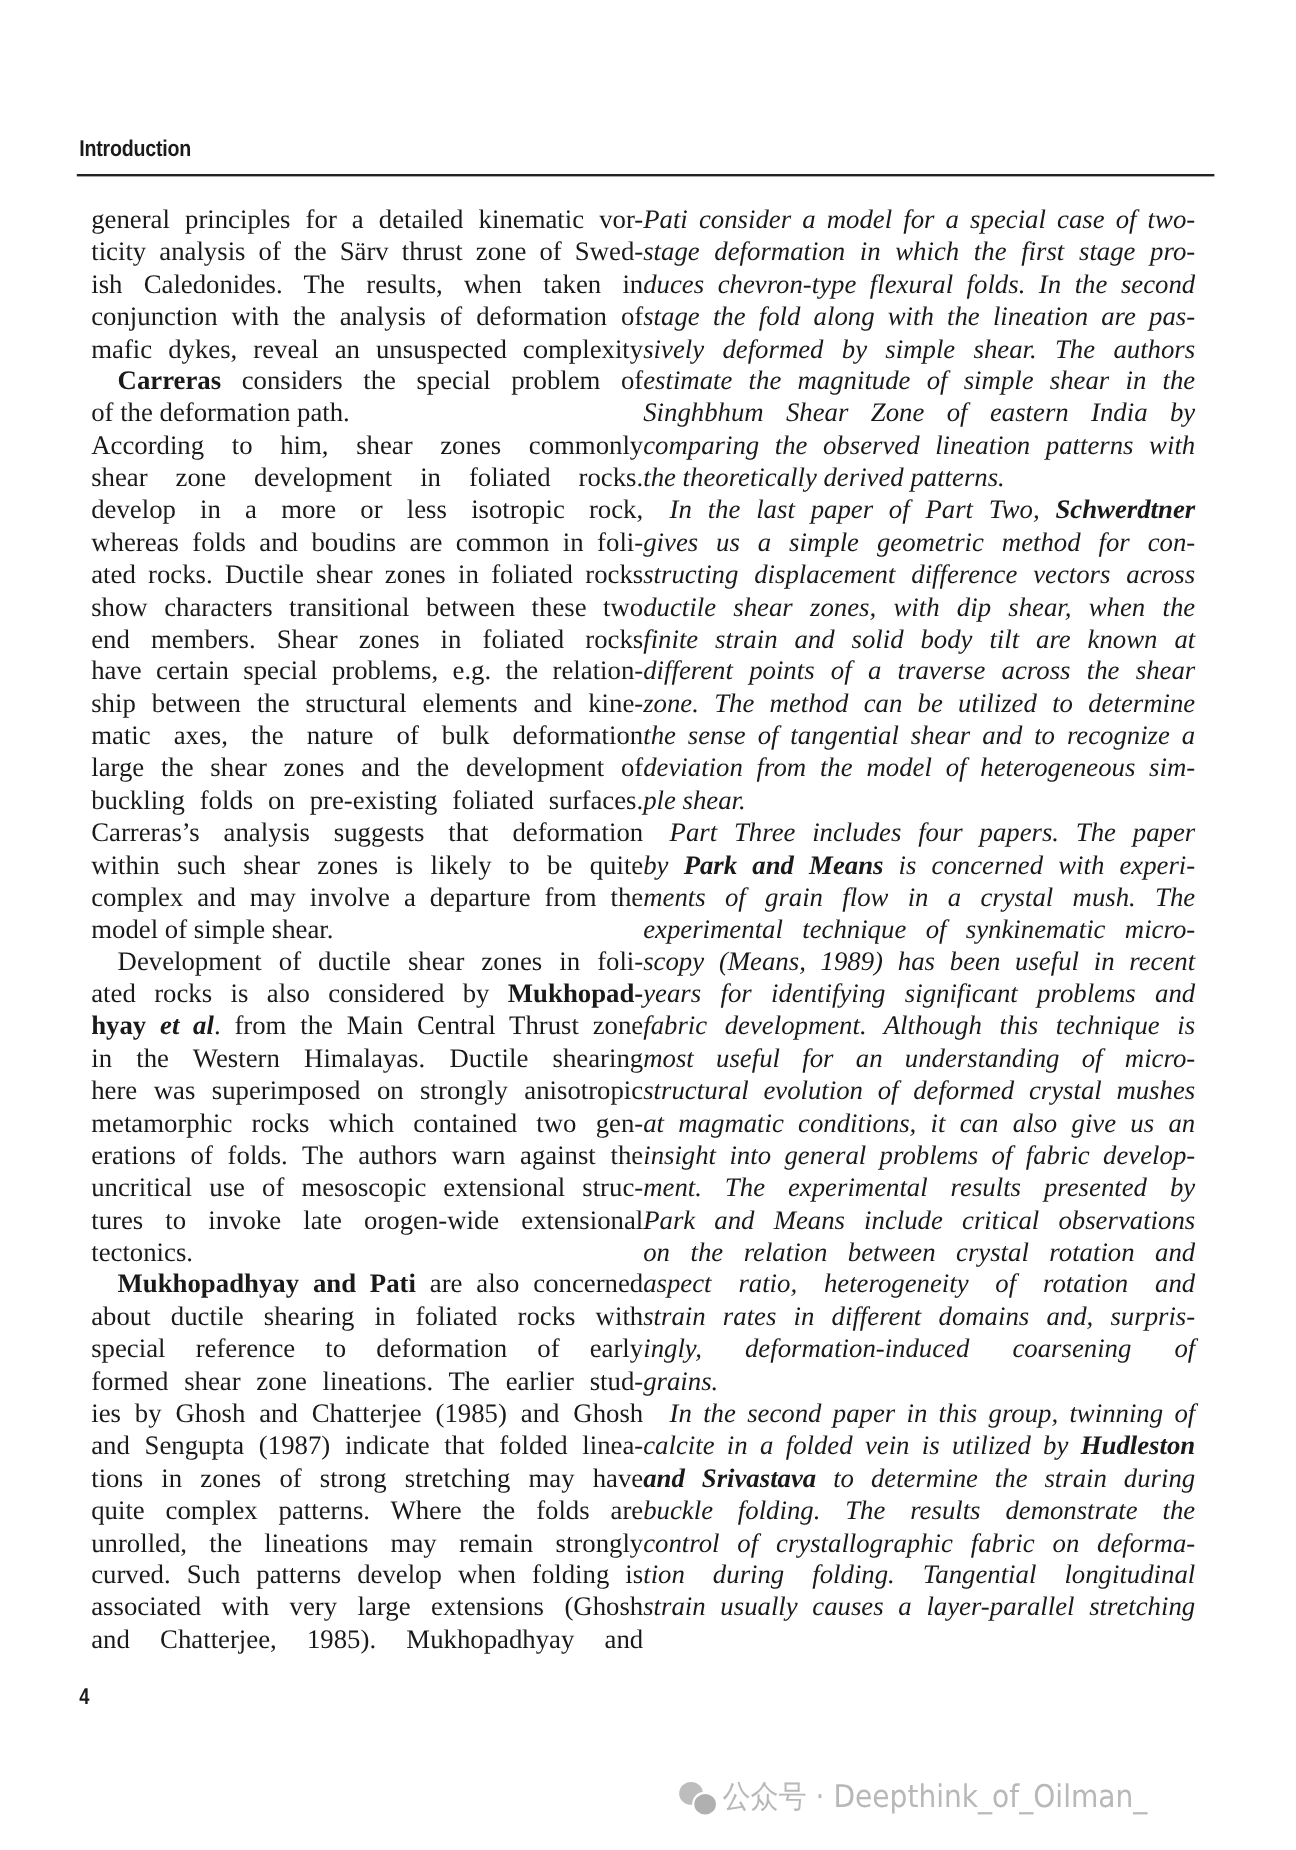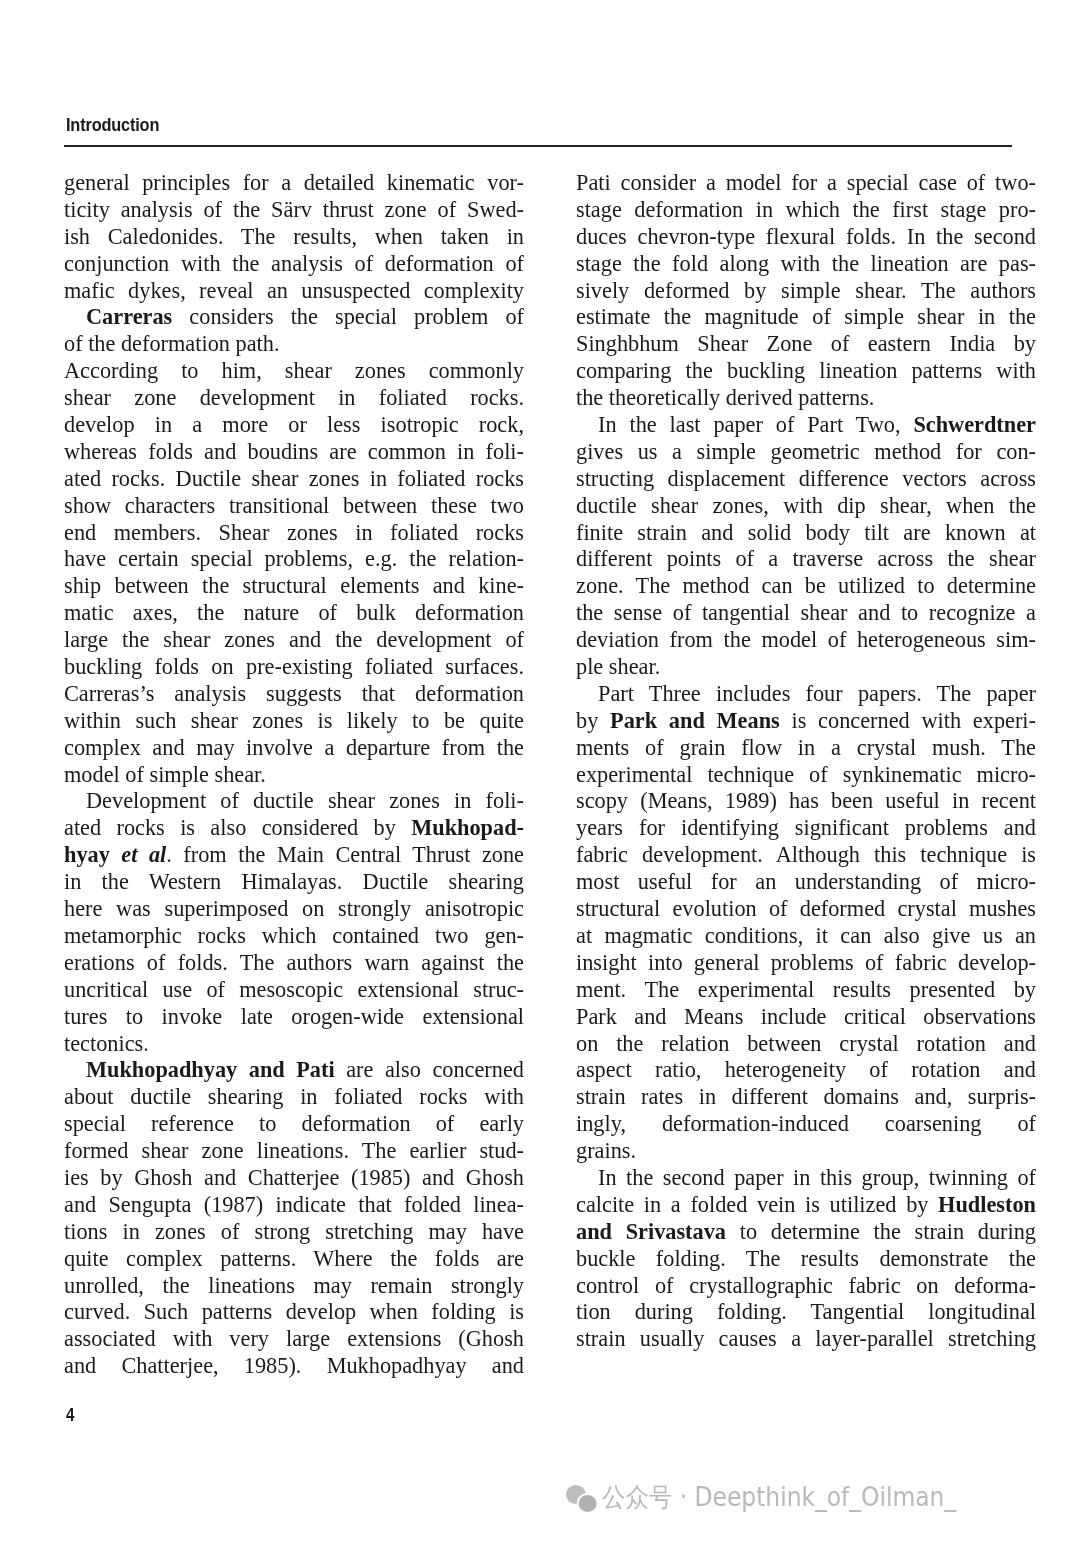--- a/index.html
+++ b/index.html
@@ -4,22 +4,22 @@
 <style>
   html, body { margin: 0; padding: 0; background: #ffffff; }
   body { width: 1080px; height: 1542px; position: relative; overflow: hidden; color: #1a1a1a; }
   .header {
     position: absolute; left: 66px; top: 114px; width: 946px;
     font-family: "Liberation Sans", sans-serif; font-weight: bold; font-size: 19px;
     transform: scaleX(0.86); transform-origin: left top; letter-spacing: -0.2px;
   }
   .rule { position: absolute; left: 64px; top: 145px; width: 948px; height: 2px; background: #222; }
   .col { position: absolute; top: 170px; width: 460px; font-family: "Liberation Serif", serif; font-size: 22.3px; }
-  .col.left { left: 64px; }
-  .col.right { left: 576px; }
+  .col.left { left: 76px; }
+  .col.right { left: 536px; font-style: italic; }
   .line {
     height: 26.9px; line-height: 26.9px; white-space: nowrap;
     text-align: justify; text-align-last: justify; display: block;
   }
   .line.last { text-align-last: left; }
   .line.indent { padding-left: 22px; }
   .b { font-weight: bold; }
   .i { font-style: italic; }
   .folio {
     position: absolute; left: 66px; top: 1404px;
@@ -89,21 +89,21 @@
     <div class="line"><span>and Chatterjee, 1985). Mukhopadhyay and</span></div>
   </div>
 <div class="col right" id="col-right">
     <div class="line"><span>Pati consider a model for a special case of two-</span></div>
     <div class="line"><span>stage deformation in which the first stage pro-</span></div>
     <div class="line"><span>duces chevron-type flexural folds. In the second</span></div>
     <div class="line"><span>stage the fold along with the lineation are pas-</span></div>
     <div class="line"><span>sively deformed by simple shear. The authors</span></div>
     <div class="line"><span>estimate the magnitude of simple shear in the</span></div>
     <div class="line"><span>Singhbhum Shear Zone of eastern India by</span></div>
-    <div class="line"><span>comparing the buckling lineation patterns with</span></div>
+    <div class="line"><span>comparing the observed lineation patterns with</span></div>
     <div class="line last"><span>the theoretically derived patterns.</span></div>
     <div class="line indent"><span>In the last paper of Part Two, </span><span class="b">Schwerdtner</span></div>
     <div class="line"><span>gives us a simple geometric method for con-</span></div>
     <div class="line"><span>structing displacement difference vectors across</span></div>
     <div class="line"><span>ductile shear zones, with dip shear, when the</span></div>
     <div class="line"><span>finite strain and solid body tilt are known at</span></div>
     <div class="line"><span>different points of a traverse across the shear</span></div>
     <div class="line"><span>zone. The method can be utilized to determine</span></div>
     <div class="line"><span>the sense of tangential shear and to recognize a</span></div>
     <div class="line"><span>deviation from the model of heterogeneous sim-</span></div>

